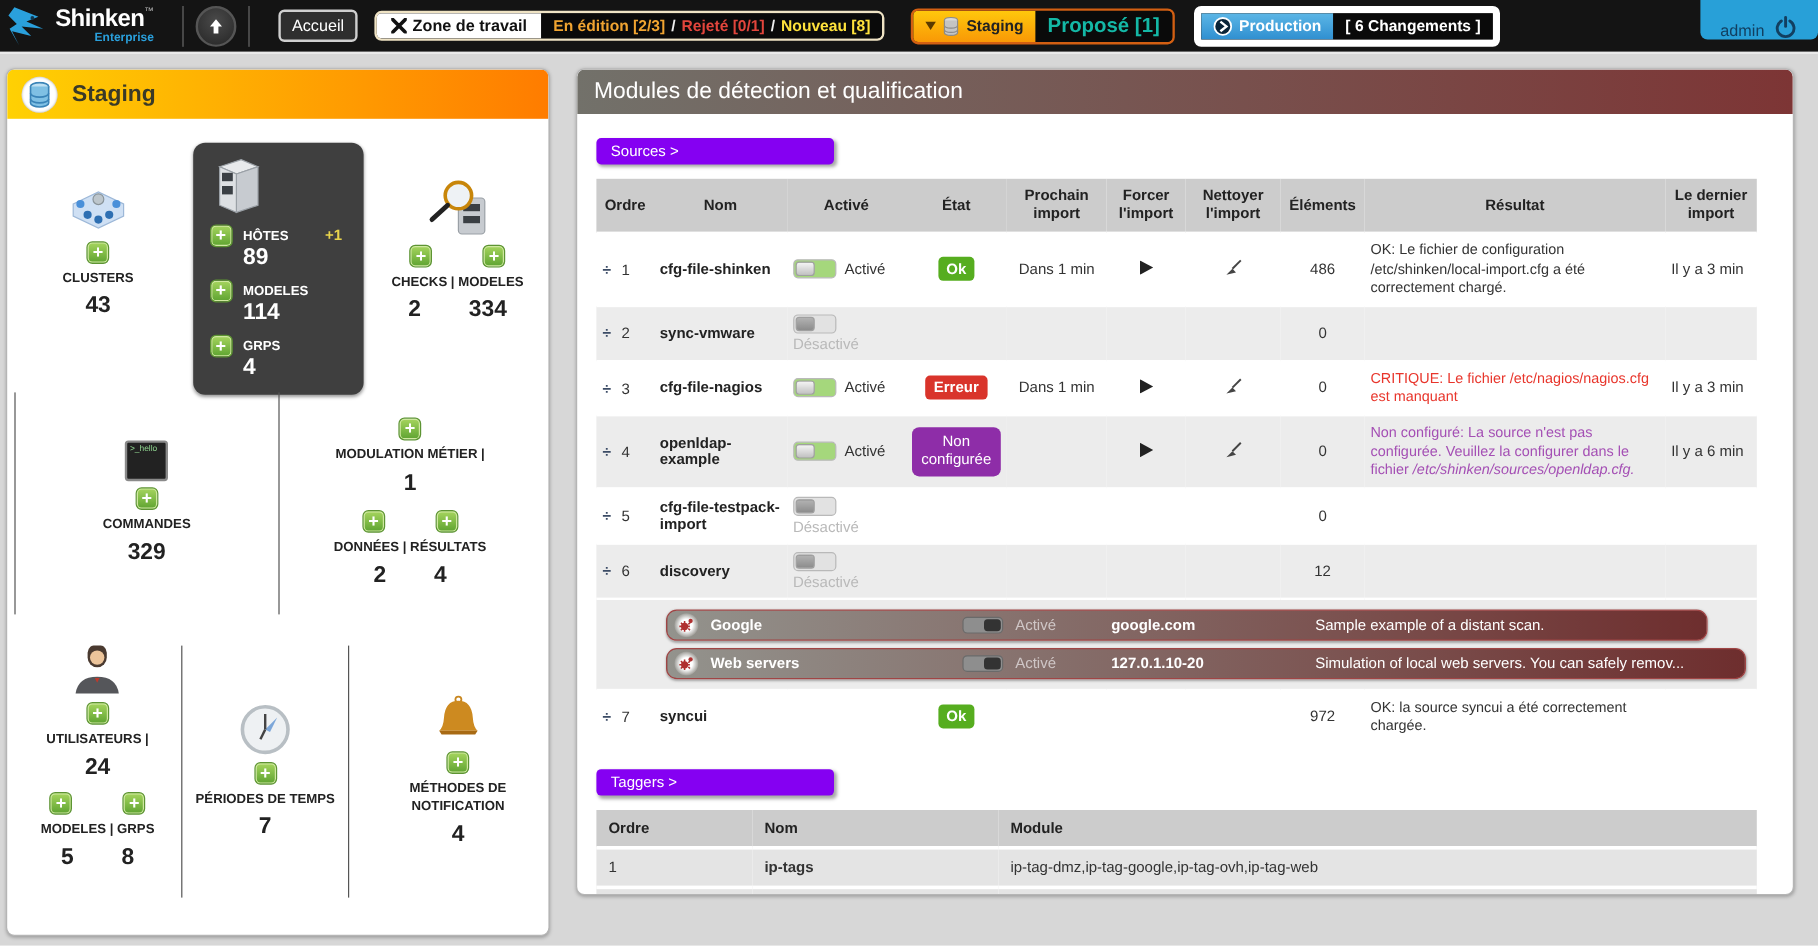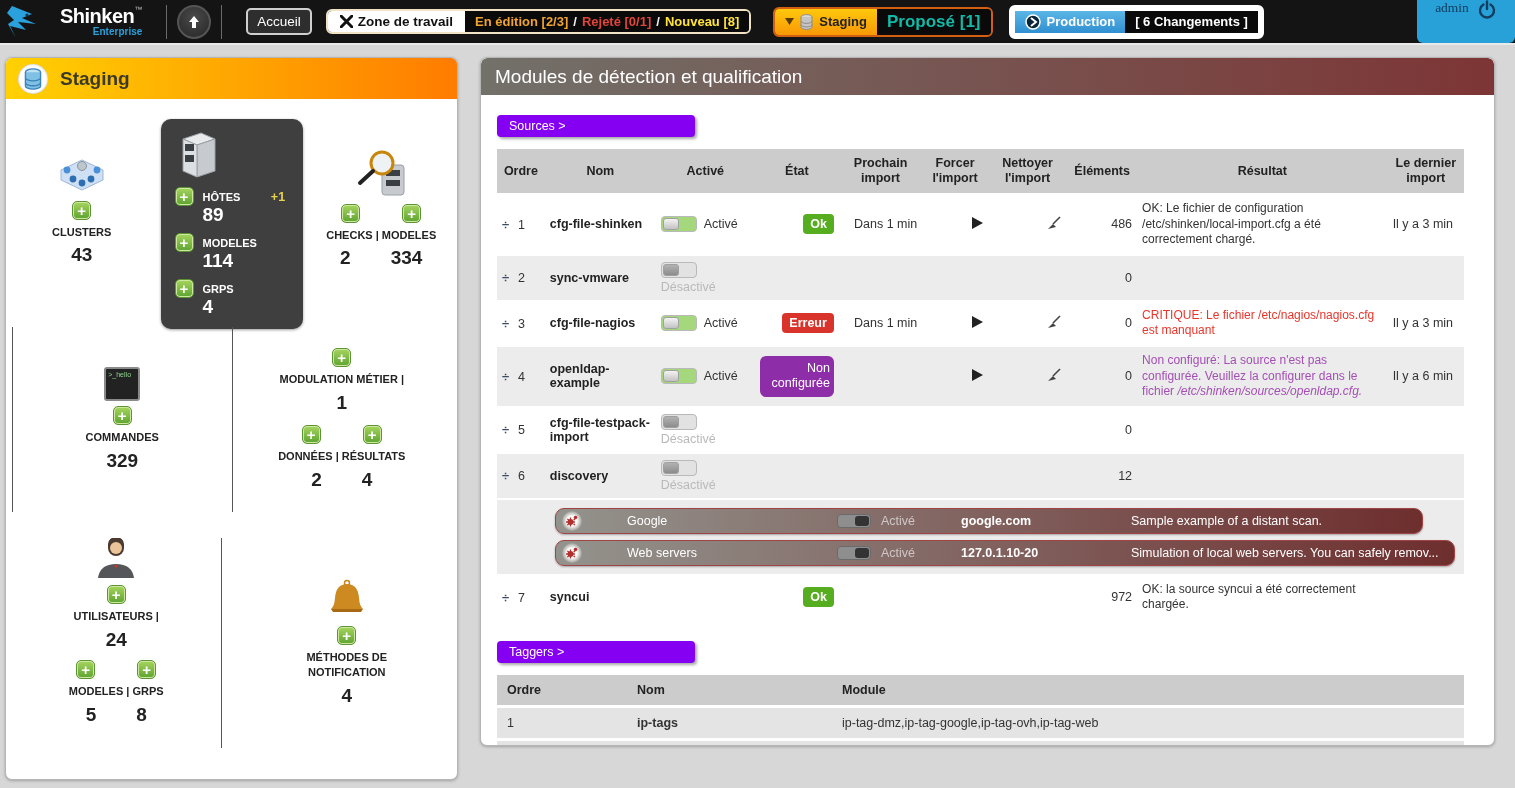--- a/index.html
+++ b/index.html
@@ -1,39 +1,39 @@
 <!DOCTYPE html>
 <html><head>
 <meta charset="utf-8">
 <style>
   * { margin:0; padding:0; box-sizing:border-box; }
   html,body { width:1515px; height:788px; overflow:hidden; }
   body { background:#d7d7d7; font-family:"Liberation Sans", sans-serif; color:#333; }
 
   
   .topbar { height:45px; background:#141414; display:flex; align-items:center; border-bottom:2px solid #eaeaea; position:relative; }
-  .brand { display:flex; align-items:center; gap:20px; padding:0 14px 0 6px; }
+  .brand { display:flex; align-items:center; gap:6px; padding:0 14px 0 6px; }
   .brand-txt { line-height:1; }
   .brand-name { color:#fff; font-size:20px; font-weight:bold; letter-spacing:-0.5px; }
   .brand-tm { color:#bbb; font-size:8px; vertical-align:top; }
   .brand-sub { color:#2aa0dc; font-size:10px; font-weight:bold; text-align:right; margin-top:1px; }
   .vsep { width:1px; height:34px; background:#6a6a6a; margin:0 10px; }
   .upbtn { width:34px; height:34px; border-radius:50%; background:radial-gradient(circle at 50% 35%, #4a4a4a, #262626); border:2px solid #555; display:flex; align-items:center; justify-content:center; }
   .btn-accueil { margin:0 14px; background:#2e2e2e; border:2px solid #cfcfcf; border-radius:5px; color:#fff; font-size:13.5px; padding:4px 9px; }
   .zone-group { display:flex; align-items:stretch; border:2px solid #efe3c4; border-radius:6px; overflow:hidden; margin-right:22px; }
   .zone-left { background:#fff; display:flex; align-items:center; gap:5px; padding:3px 12px; color:#111; font-size:13.5px; font-weight:bold; }
   .zone-right { background:#0a0a0a; display:flex; align-items:center; gap:5px; padding:3px 10px; font-size:13px; font-weight:bold; }
   .z-edit { color:#f0a431; } .z-sep { color:#eee; } .z-rej { color:#e2453c; } .z-new { color:#ffe23c; }
   .stg-group { display:flex; align-items:stretch; border:2px solid #d35f12; border-radius:6px; overflow:hidden; margin-right:16px; }
   .stg-left { background:linear-gradient(#ffc80c,#f99806); display:flex; align-items:center; gap:6px; padding:3px 10px; color:#222; font-size:13px; font-weight:bold; }
   .stg-right { background:#0a0a0a; display:flex; align-items:center; padding:3px 10px; color:#14b8a6; font-size:17px; font-weight:bold; }
   .prod-group { display:flex; align-items:stretch; border:6px solid #ffffff; border-radius:6px; overflow:hidden; }
   .prod-left { background:linear-gradient(#5cb6e6,#2f8fd0); display:flex; align-items:center; gap:6px; padding:3px 10px; color:#fff; font-size:13px; font-weight:bold; }
   .prod-right { background:#0a0a0a; display:flex; align-items:center; padding:3px 10px; color:#fff; font-size:13px; font-weight:bold; }
-  .admin-box { position:absolute; right:0; top:0; height:43px; width:98px; background:#28a0d8; border-radius:0 0 6px 6px; display:flex; align-items:flex-start; justify-content:center; gap:8px; color:#123f60; font-size:13.5px;font-family:Liberation Serif, serif; }
+  .admin-box { position:absolute; right:0; top:0; height:33px; width:98px; background:#28a0d8; border-radius:0 0 6px 6px; display:flex; align-items:flex-end; justify-content:center; gap:8px; color:#123f60; font-size:13.5px; }
 
   
   .sidebar { position:absolute; left:5px; top:57px; width:453px; height:723px; background:#fff; border:1px solid #b5b5b5; border-radius:7px; overflow:hidden; box-shadow:0 1px 3px rgba(0,0,0,.25); }
   .side-head { height:41px; background:linear-gradient(to right,#ffd103,#ff7c00); display:flex; align-items:center; gap:12px; padding:0 12px; }
   .side-head .circ { width:30px; height:30px; background:#fff; border-radius:50%; display:flex; align-items:center; justify-content:center; box-shadow:inset 0 0 2px #999; }
   .side-title { font-size:19px; font-weight:bold; color:#3a3a28; }
 
   .srow { display:flex; padding:10px 6px; }
   .scol { flex:1; display:flex; flex-direction:column; align-items:center; gap:5px; text-align:center; }
   .divl { border-left:1px solid #555; }
@@ -56,21 +56,21 @@
   .main-body { padding:12px 16px; }
   .purple-btn { display:inline-block; background:#8500f2; color:#fff; font-size:12.5px; padding:4px 12px; min-width:198px; border-radius:4px; box-shadow:2px 2px 3px rgba(0,0,0,.35); margin:8px 0 12px 0; }
 
   table.src { width:967px; border-collapse:collapse; font-size:12.5px; }
   table.src th { background:#ccc; color:#222; font-size:12.5px; font-weight:bold; text-align:center; padding:7px 3px; line-height:1.2; }
   table.src td { padding:6px 5px; vertical-align:middle; border-top:2px solid #fff; }
   tr.alt td { background:#ececec; }
   .c-ordre { white-space:nowrap; }
   .drag { color:#3c4c66; font-weight:bold; font-size:13px; display:inline-block; width:16px; }
   .c-nom { font-weight:bold; color:#222; }
-  .c-center { text-align:right;margin-top:41px; }
+  .c-center { text-align:center;margin-top:41px; }
   .c-res { font-size:12px; line-height:1.3; }
   .c-res.red, .red { color:#e8352b; }
   .c-res.purple, .purple { color:#a44fb4; }
   .c-der { font-size:12.5px; }
 
   .tg { display:inline-block; width:36px; height:16px; border-radius:4px; border:1px solid #b9b9b9; position:relative; vertical-align:middle; }
   .tg .k { position:absolute; left:1px; top:1px; width:16px; height:12px; border-radius:3px; background:linear-gradient(#f4f4f4,#c2c2c2); border:1px solid #a0a0a0; }
   .tg.on { background:#a5d77c; }
   .tg.off { background:#e2e2e2; }
   .tg.off .k { background:linear-gradient(#b2b2b2,#8c8c8c); }
@@ -81,21 +81,21 @@
   .badge { display:inline-block; color:#fff; font-weight:bold; font-size:12.5px; border-radius:4px; padding:3px 7px; }
   .badge.ok { background:#56ad1f; }
   .badge.err { background:#d9342b; }
   .badge.nc { background:#8e2da8; width:74px; padding:5px 4px; line-height:1.25; border-radius:6px; font-weight:normal; }
 
   .icbtn { display:inline-block; cursor:pointer; }
 
   .subcell { padding:2px 8px 8px 58px !important; }
   .pill { display:flex; align-items:center; gap:10px; height:26px; border-radius:9px; border:1px solid #a04545; background:linear-gradient(to right,#93938d,#6e2e2e); color:#fff; font-size:12.5px; padding:0 12px 0 6px; margin-top:6px; box-shadow:0 1px 2px rgba(0,0,0,.3); }
   .pill .gearwrap { width:20px; height:20px; border-radius:50%; background:radial-gradient(circle,#fff 35%,rgba(255,255,255,0) 75%); display:flex; align-items:center; justify-content:center; }
-  .pill .pname { width:200px; font-weight:normal;margin-left:35px; }
+  .pill .pname { width:200px; font-weight:bold; }
   .pill .ptg { width:34px; height:14px; border-radius:4px; background:#8e8e8e; border:1px solid #6a6a6a; position:relative; }
   .pill .ptg .k { position:absolute; right:1px; top:1px; width:14px; height:10px; border-radius:3px; background:#333; }
   .pill .plbl { color:#cfc6c6; width:70px; }
   .pill .ptarget { width:160px; font-weight:bold; }
   .pill .pdesc { flex:1; white-space:nowrap; overflow:hidden; text-overflow:ellipsis; }
   .pill.w1 { width:868px; } .pill.w2 { width:900px; }
 
   table.tag { width:967px; border-collapse:collapse; font-size:12.5px; }
   table.tag th { background:#ccc; color:#222; text-align:left; font-weight:bold; padding:8px 10px; }
   table.tag td { background:#e4e4e4; padding:8px 10px; border-top:3px solid #fff; }
@@ -319,20 +319,33 @@
       <span class="snum">24</span>
       <span class="plusrow" style="margin-top:4px;">
         <span class="plus"></span>
         <span class="plus"></span>
       </span>
       <span class="slabel">MODELES |  GRPS</span>
       <span class="numrow">
         <span class="snum">5</span>
         <span class="snum">8</span>
       </span>
+    </div>
+    <div class="scol divl" style="justify-content:center;">
+      <span>
+        <svg width="44" height="44" viewBox="0 0 44 44">
+          <circle cx="22" cy="22" r="19" fill="#eef1f3" stroke="#b8bfc4" stroke-width="3"></circle>
+          <polygon points="22,22 32,12 26,24" fill="#7da7d9"></polygon>
+          <line x1="22" y1="22" x2="22" y2="9" stroke="#444" stroke-width="2"></line>
+          <line x1="22" y1="22" x2="18" y2="30" stroke="#444" stroke-width="2"></line>
+        </svg>
+      </span>
+      <span class="plus"></span>
+      <span class="slabel">PÉRIODES DE TEMPS</span>
+      <span class="snum">7</span>
     </div>
     <div class="scol divl" style="justify-content:center;padding-left:21px;">
       <span>
         <svg width="40" height="42" viewBox="0 0 40 42">
           <circle cx="20" cy="4" r="2.5" fill="none" stroke="#c8861e" stroke-width="1.5"></circle>
           <path d="M20 5 q11 0 12 14 q0.5 8 4 11 H4 q3.5 -3 4 -11 q1 -14 12 -14 Z" fill="#cd8a20"></path>
           <path d="M4 30 H36 L34 33 H6 Z" fill="#a86a14"></path>
         </svg>
       </span>
       <span class="plus"></span>

